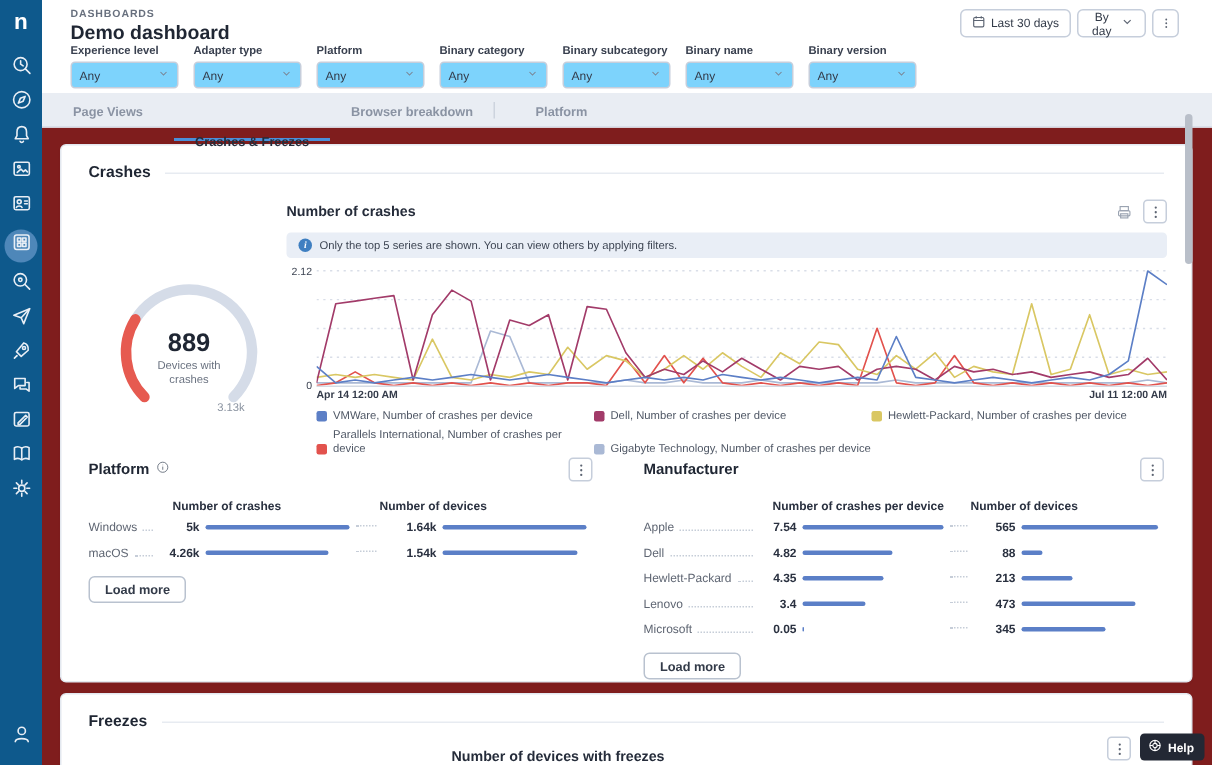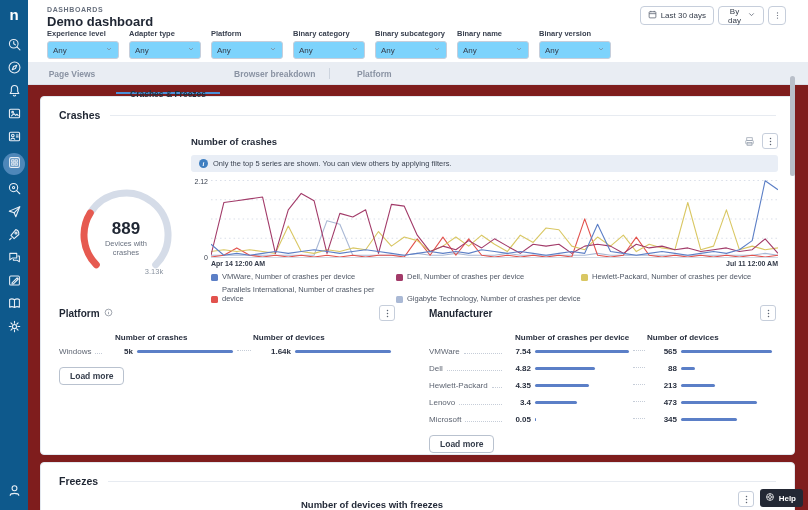--- a/index.html
+++ b/index.html
@@ -421,41 +421,55 @@
             </span>
             <span class="t-val" style="flex:0 0 28px">5k</span>
             <span class="t-barcell" style="flex:0 0 104px">
               <span class="t-bar" style="width:100%;background:#5b7fc7"></span>
             </span>
             <i class="dots2" style="flex:0 0 14px"></i>
             <span class="t-val" style="flex:0 0 40px">1.64k</span>
             <span class="t-barcell" style="flex:1">
               <span class="t-bar" style="width:100%;background:#5b7fc7"></span>
             </span>
+          </div><div class="t-row">
+            <span class="t-label" style="flex:0 0 46px">
+              <span>macOS</span>
+              <i class="dots"></i>
+            </span>
+            <span class="t-val" style="flex:0 0 28px">4.26k</span>
+            <span class="t-barcell" style="flex:0 0 104px">
+              <span class="t-bar" style="width:85.2%;background:#5b7fc7"></span>
+            </span>
+            <i class="dots2" style="flex:0 0 14px"></i>
+            <span class="t-val" style="flex:0 0 40px">1.54k</span>
+            <span class="t-barcell" style="flex:1">
+              <span class="t-bar" style="width:93.90243902439023%;background:#5b7fc7"></span>
+            </span>
           </div><button class="load-more">Load more</button></div>
 
       <div class="panel panel-manufacturer" id="panel-manufacturer"><div class="panel-head">
             <span class="panel-title">Manufacturer</span>
             <span class="panel-spacer"></span>
             <span class="icon-btn boxed">
               <svg viewBox="0 0 16 16">
                 <g class="kebab-glyph">
                   <circle cx="8" cy="3.5" r="1.1"></circle>
                   <circle cx="8" cy="8" r="1.1"></circle>
                   <circle cx="8" cy="12.5" r="1.1"></circle>
                 </g>
               </svg>
             </span>
           </div><div class="t-headrow">
             <span style="flex:0 0 76px"></span>
             <span class="t-h" style="flex:0 0 128px;padding-left:10px">Number of crashes per device</span>
             <span class="t-h" style="flex:1;padding-left:14px">Number of devices</span>
           </div><div class="t-row">
             <span class="t-label" style="flex:0 0 76px">
-              <span>VMWare</span>
+              <span>Apple</span>
               <i class="dots"></i>
             </span>
             <span class="t-val" style="flex:0 0 26px">7.54</span>
             <span class="t-barcell" style="flex:0 0 102px">
               <span class="t-bar" style="width:100%;background:#5b7fc7"></span>
             </span>
             <i class="dots2" style="flex:0 0 12px"></i>
             <span class="t-val" style="flex:0 0 32px">565</span>
             <span class="t-barcell" style="flex:1">
               <span class="t-bar" style="width:100%;background:#5b7fc7"></span>

